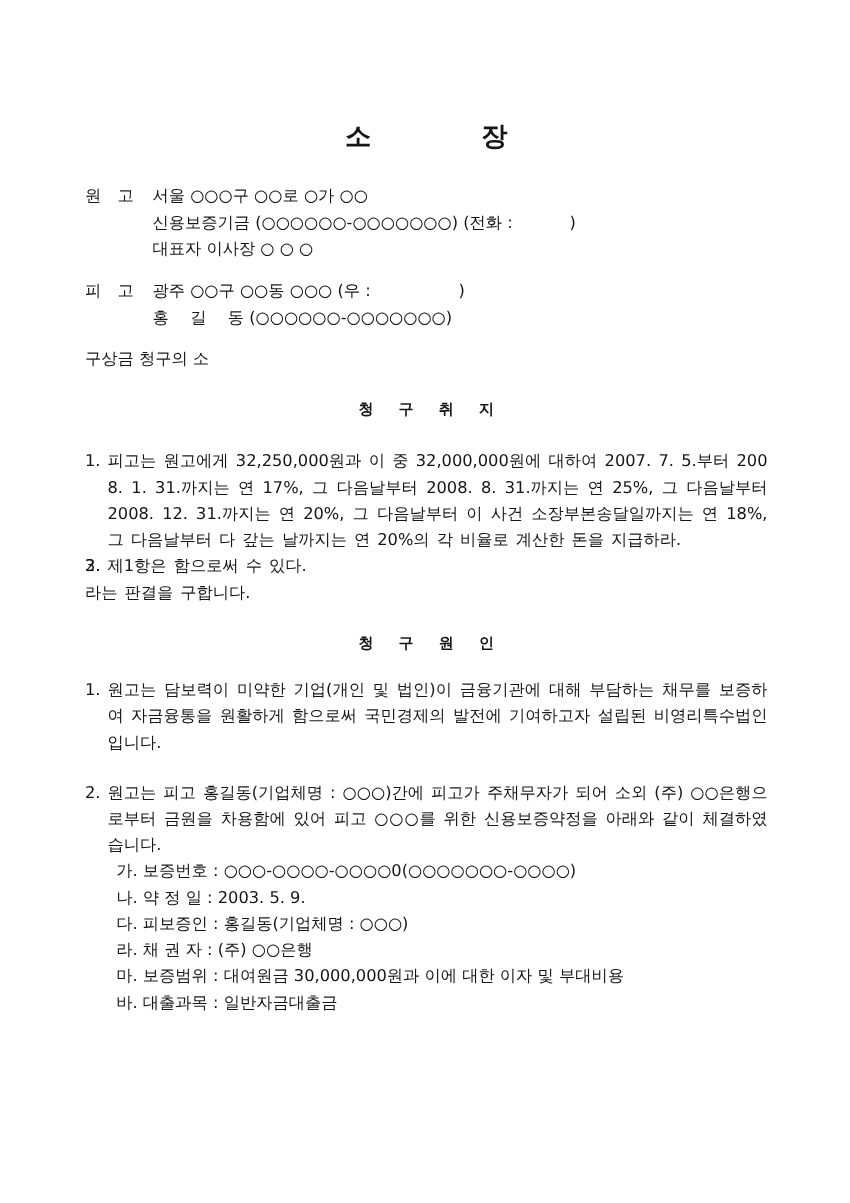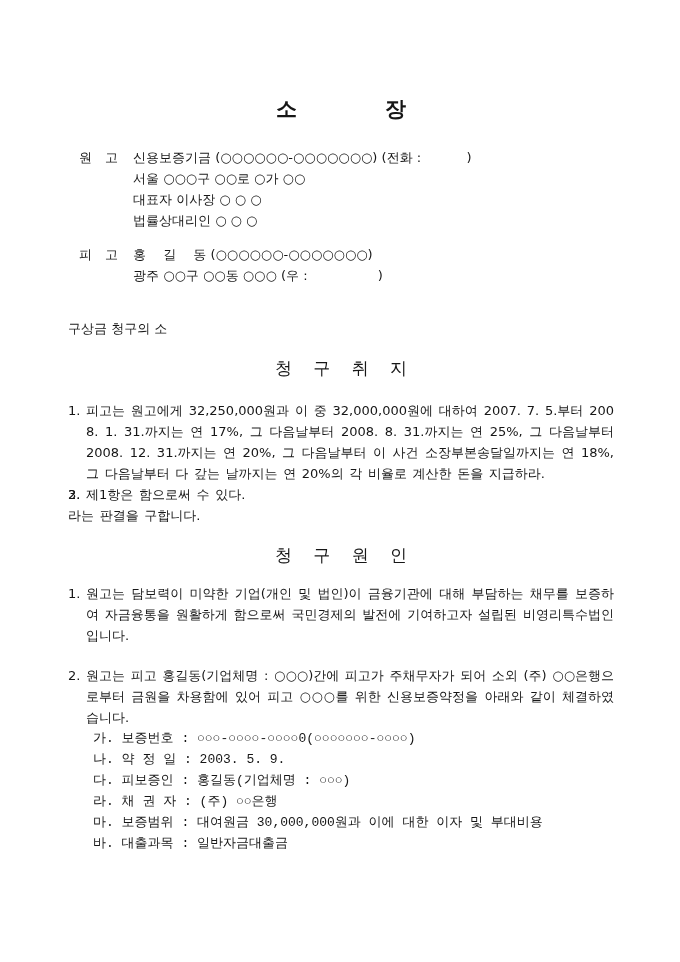--- a/index.html
+++ b/index.html
@@ -32,39 +32,40 @@
   }
   .party {
     display: flex;
     font-size: 13px;
     line-height: 21px;
   }
   .party.plaintiff { margin-top: 25px; }
   .party.defendant { margin-top: 13px; }
   .party-label {
     flex: 0 0 54px;
-    margin-left: 11px;
+    margin-left: 0;
     white-space: pre;
   }
   .party-lines { flex: 1; }
   .party-line { white-space: pre-wrap; }
   .case-title {
-    margin-top: 32px;
+    margin-top: 12px;
     font-size: 13px;
     line-height: 21px;
   }
   .section-heading {
     text-align: center;
-    font-size: 17px;
+    font-size: 12px;
     line-height: 21px;
     letter-spacing: 8px;
     text-indent: 8px;
     margin-top: 19px;
     margin-bottom: 21px;
     white-space: pre;
+    font-weight: bold;
   }
   .section-heading.cause { margin-bottom: 17px; }
   .item {
     position: relative;
     padding-left: 18px;
     font-size: 13px;
     line-height: 21px;
     text-align: justify;
     word-break: break-all;
     word-spacing: 1.5px;
@@ -77,49 +78,47 @@
   .item.gap-above { margin-top: 19px; }
   .closing {
     font-size: 13px;
     line-height: 21px;
     word-spacing: 1.5px;
   }
   .details {
     margin-left: 25px;
     font-size: 13px;
     line-height: 21px;
-    font-family: Liberation Mono, monospace;
   }
   .detail-line { white-space: pre-wrap; }
 </style>
 </head>
 <body>
 
 <div class="page">
 
   <div class="doc-title">
     <span>소</span>
     <span>장</span>
   </div>
 
   <div class="party plaintiff">
     <div class="party-label">원　고</div>
     <div class="party-lines">
+      <div class="party-line">서울 ○○○구 ○○로 ○가 ○○</div>
       <div class="party-line">신용보증기금 (○○○○○○-○○○○○○○) (전화 :           )</div>
-      <div class="party-line">서울 ○○○구 ○○로 ○가 ○○</div>
       <div class="party-line">대표자 이사장 ○ ○ ○</div>
-      <div class="party-line">법률상대리인 ○ ○ ○</div>
     </div>
   </div>
 
   <div class="party defendant">
     <div class="party-label">피　고</div>
     <div class="party-lines">
+      <div class="party-line">광주 ○○구 ○○동 ○○○ (우 :                 )</div>
       <div class="party-line">홍　 길　 동 (○○○○○○-○○○○○○○)</div>
-      <div class="party-line">광주 ○○구 ○○동 ○○○ (우 :                 )</div>
     </div>
   </div>
 
   <div class="case-title">구상금 청구의 소</div>
 
   <div class="section-heading">청 구 취 지</div>
 
   <div class="item">
     <span class="item-no">1.</span><span class="item-text">피고는 원고에게 32,250,000원과 이 중 32,000,000원에 대하여 2007. 7. 5.부터 2008. 1. 31.까지는 연 17%, 그 다음날부터 2008. 8. 31.까지는 연 25%, 그 다음날부터 2008. 12. 31.까지는 연 20%, 그 다음날부터 이 사건 소장부본송달일까지는 연 18%, 그 다음날부터 다 갚는 날까지는 연 20%의 각 비율로 계산한 돈을 지급하라.</span>
   </div>

